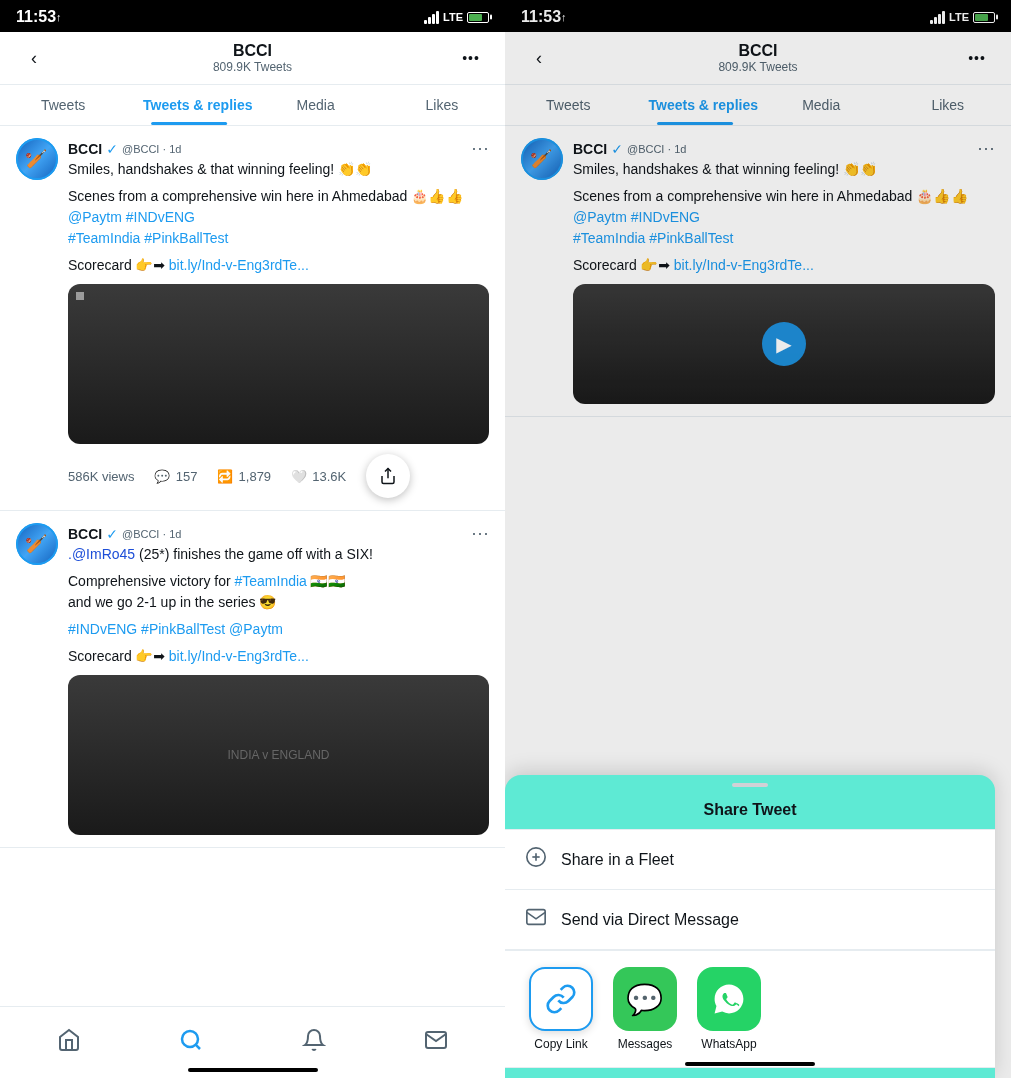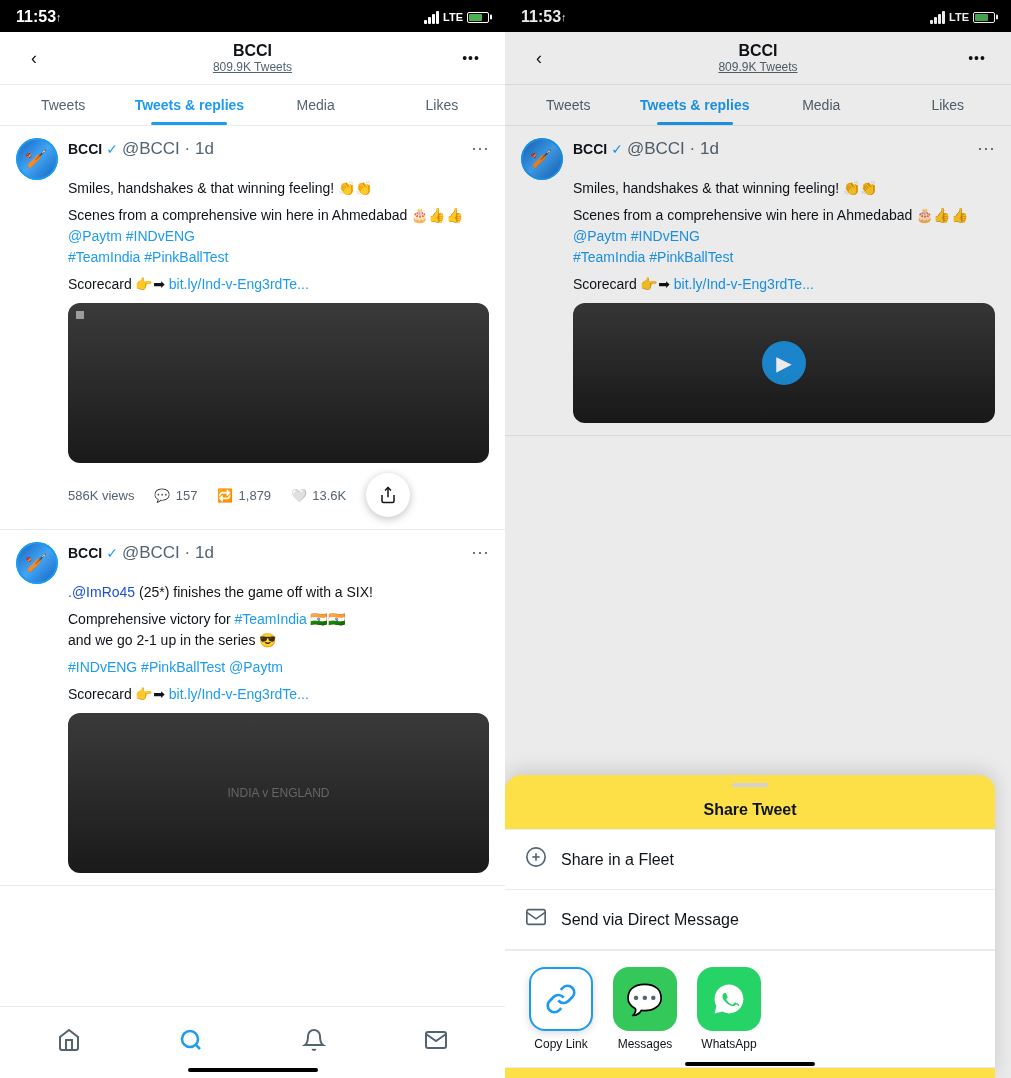--- a/index.html
+++ b/index.html
@@ -57,38 +57,38 @@
     .header {
       background: #fff;
       display: flex;
       align-items: center;
       justify-content: space-between;
       padding: 8px 16px;
       border-bottom: 1px solid #e6ecf0;
     }
     .header-center { text-align: center; }
     .header-title { font-size: 16px; font-weight: 700; color: #0f1419; }
-    .header-subtitle { font-size: 12px; color: #536471; text-decoration: underline; }
+    .header-subtitle { font-size: 12px; color: #536471; }
     .header-btn {
       width: 36px; height: 36px; border-radius: 50%; border: none; background: transparent;
       display: flex; align-items: center; justify-content: center; cursor: pointer; color: #0f1419;
       font-size: 18px;
     }
 
     
     .tabs {
       display: flex;
       background: #fff;
       border-bottom: 1px solid #e6ecf0;
     }
     .tab {
       flex: 1; text-align: center; padding: 12px 0; font-size: 14px;
       color: #536471; cursor: pointer; position: relative; font-weight: 500;
     }
-    .tab.active { color: #1d9bf0; font-weight: 700; }
+    .tab.active { color: #1d9bf0; font-weight: 700; text-align: right; }
     .tab.active::after {
       content: ''; position: absolute; bottom: 0; left: 50%; transform: translateX(-50%);
       width: 60%; height: 3px; background: #1d9bf0; border-radius: 2px;
     }
 
     
     .tweet-card {
       padding: 12px 16px;
       border-bottom: 1px solid #e6ecf0;
       background: #fff;
@@ -101,23 +101,23 @@
     .avatar-inner {
       width: 100%; height: 100%; border-radius: 50%;
       background: linear-gradient(135deg, #1565c0 0%, #42a5f5 50%, #1565c0 100%);
       border: 2px solid #1d9bf0;
       display: flex; align-items: center; justify-content: center; font-size: 18px;
     }
     .tweet-meta { flex: 1; }
     .tweet-author-row { display: flex; align-items: center; gap: 4px; }
     .tweet-author { font-size: 14px; font-weight: 700; color: #0f1419; }
     .verified { color: #1d9bf0; font-size: 14px; }
-    .tweet-handle { font-size: 17px; color: #536471; }
+    .tweet-handle { font-size: 11px; color: #536471; }
     .tweet-more { margin-left: auto; color: #536471; font-size: 18px; cursor: pointer; }
-    .tweet-body { font-size: 14px; color: #0f1419; line-height: 1.5; margin-top: 19px; }
+    .tweet-body { font-size: 14px; color: #0f1419; line-height: 1.5; margin-top: 0; }
     .tweet-image {
       width: 100%; border-radius: 12px; margin-top: 8px;
       background: #2d2d2d; height: 160px; overflow: hidden; position: relative;
     }
     .tweet-image-inner {
       width: 100%; height: 100%;
       background: linear-gradient(180deg, #3a3a3a 0%, #1a1a1a 100%);
       display: flex; align-items: center; justify-content: center;
     }
     .play-btn {
@@ -143,21 +143,21 @@
     .nav-btn { background: none; border: none; cursor: pointer; color: #536471; font-size: 22px; padding: 8px; }
     .nav-btn.active { color: #1d9bf0; }
     .bottom-indicator {
       position: absolute; bottom: 6px; left: 50%; transform: translateX(-50%);
       width: 130px; height: 4px; background: #000; border-radius: 2px;
     }
 
     
     .sheet-overlay {
       position: absolute; bottom: 0; left: 0; right: 16px;
-      background: #fde047; border-radius: 16px 16px 0 0;
+      background: #5eead4; border-radius: 16px 16px 0 0;
       box-shadow: 0 -4px 20px rgba(0,0,0,0.15);
       z-index: 10;
     }
     .sheet-handle {
       width: 36px; height: 4px; background: #d1d1d6; border-radius: 2px;
       margin: 8px auto 0;
     }
     .sheet-title {
       text-align: center; font-size: 16px; font-weight: 700; color: #0f1419;
       padding: 14px 0 10px;

